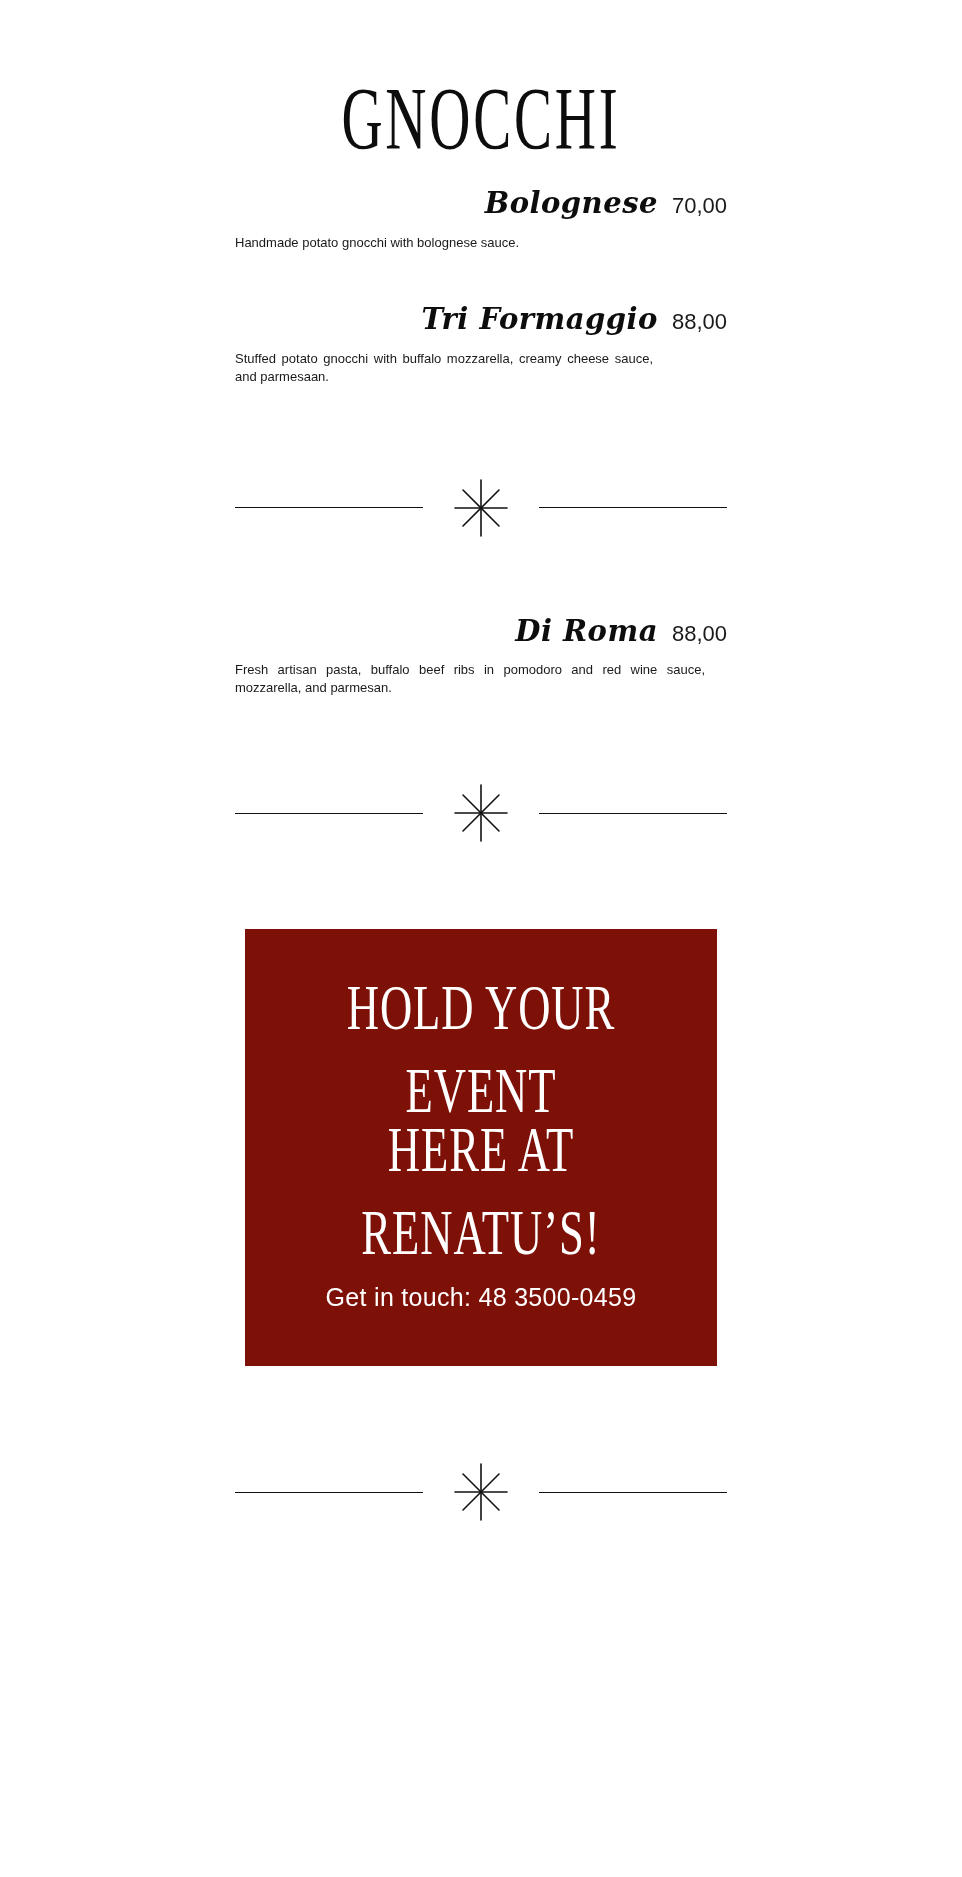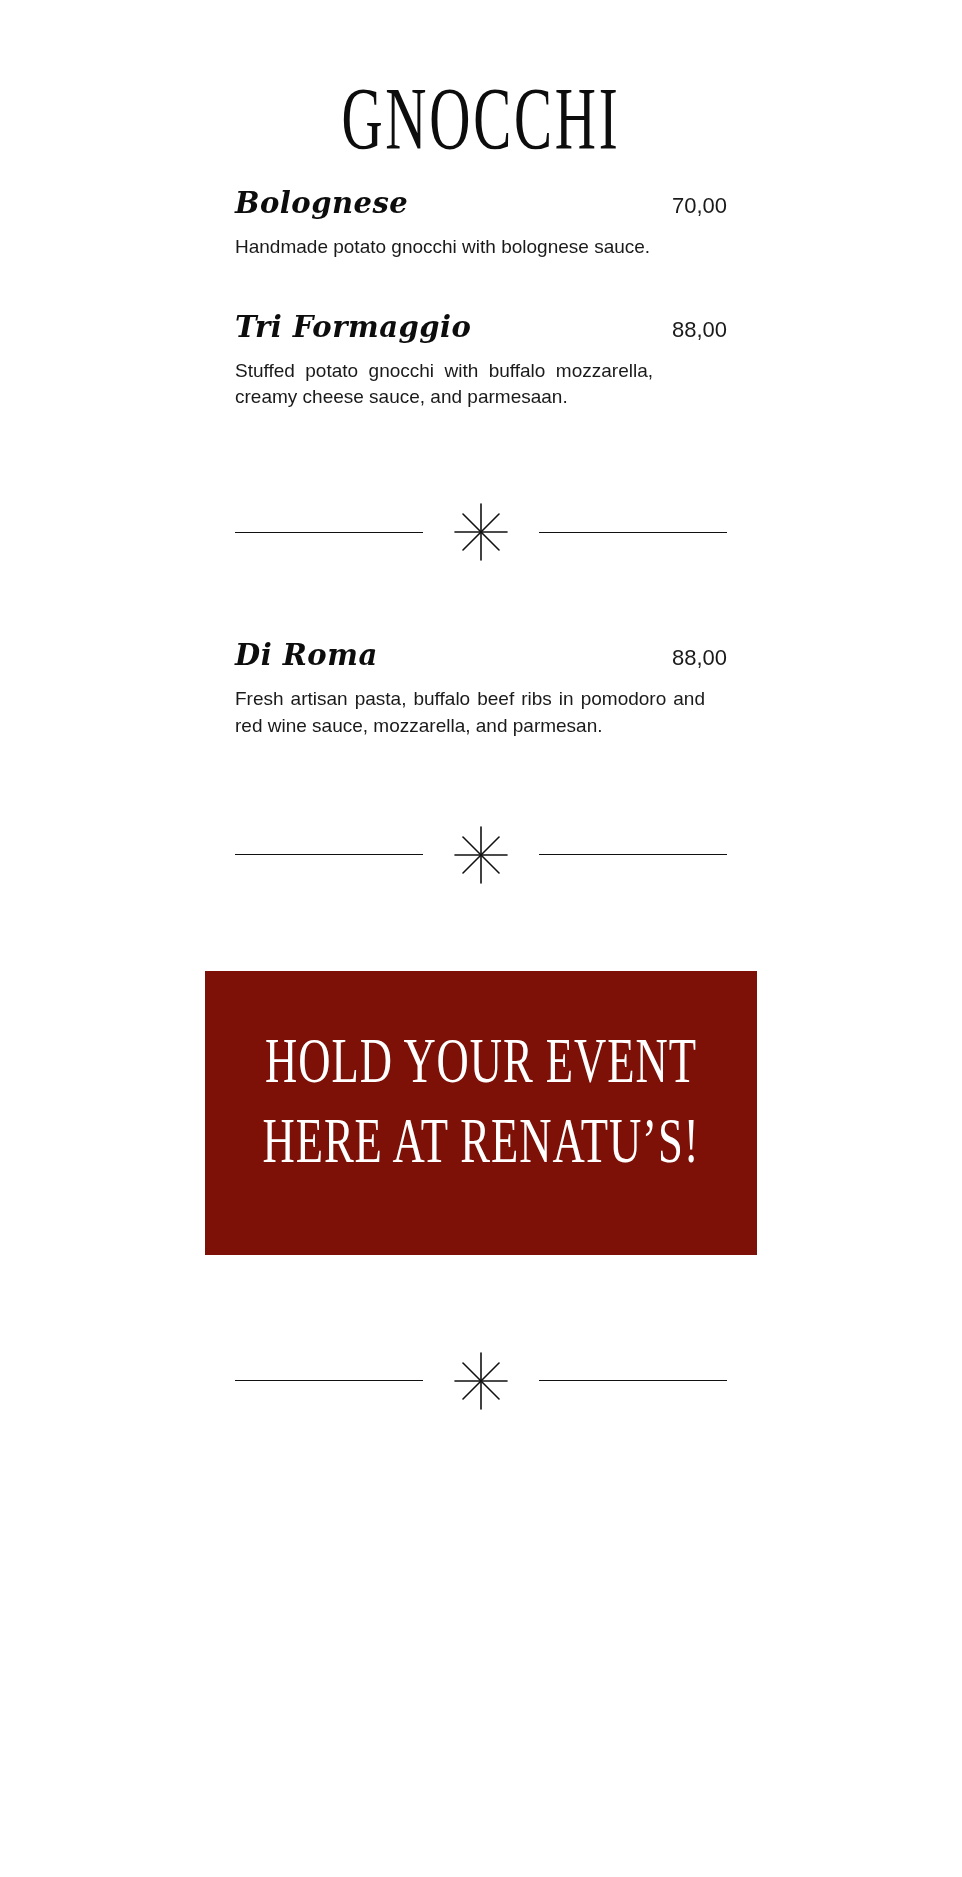--- a/index.html
+++ b/index.html
@@ -57,42 +57,42 @@
     padding: 0;
   }
   .items.first { margin-top: 48px; }
   .item {
     margin-bottom: 52px;
   }
   .item:last-child { margin-bottom: 0; }
   .item-head {
     display: flex;
     align-items: baseline;
-    justify-content: space-between;
+    justify-content: flex-end;
   }
   .item-name {
     font-family: "DejaVu Serif", serif;
     font-style: italic;
     font-weight: 700;
     font-size: 29px;
     letter-spacing: 0.5px;
     color: #0d0d0d;
     line-height: 1.1;
   }
   .item-price {
     font-family: "Liberation Sans", sans-serif;
     font-size: 22px;
     color: #1a1a1a;
     white-space: nowrap;
     padding-left: 14px;
   }
   .item-desc {
     margin-top: 14px;
     font-family: "Liberation Sans", sans-serif;
-    font-size: 19px;
+    font-size: 13px;
     line-height: 1.38;
     color: #1a1a1a;
     text-align: justify;
     max-width: 418px;
   }
 
   
   .divider {
     display: flex;
     align-items: center;
@@ -112,21 +112,21 @@
     align-items: center;
     justify-content: center;
     line-height: 0;
   }
   .d1 { margin-top: 92px; margin-bottom: 0; }
   .d2 { margin-top: 86px; }
   .d3 { margin-top: 96px; }
 
   
   .banner {
-    width: 552px;
+    width: 472px;
     margin: 86px auto 0 auto;
     background: #7d1108;
     color: #ffffff;
     text-align: center;
     padding: 58px 30px 54px 30px;
     box-sizing: border-box;
   }
   .banner-line {
     font-family: "Liberation Serif", serif;
     font-size: 47px;
@@ -213,20 +213,21 @@
           <line x1="48" y1="12" x2="12" y2="48"></line>
         </g>
       </svg>
     </div>
     <div class="rule"></div>
   </div>
 
   <div class="banner">
     <div class="banner-line">HOLD YOUR EVENT</div>
     <div class="banner-line second">HERE AT RENATU’S!</div>
+    <div class="banner-contact">Get in touch: 48 3500-0459</div>
   </div>
 
   <div class="divider d3">
     <div class="rule"></div>
     <div class="star">
       <svg width="60" height="60" viewBox="0 0 60 60" aria-hidden="true">
         <g stroke="#111111" stroke-width="1.6" stroke-linecap="round">
           <line x1="30" y1="2" x2="30" y2="58"></line>
           <line x1="4" y1="30" x2="56" y2="30"></line>
           <line x1="12" y1="12" x2="48" y2="48"></line>

